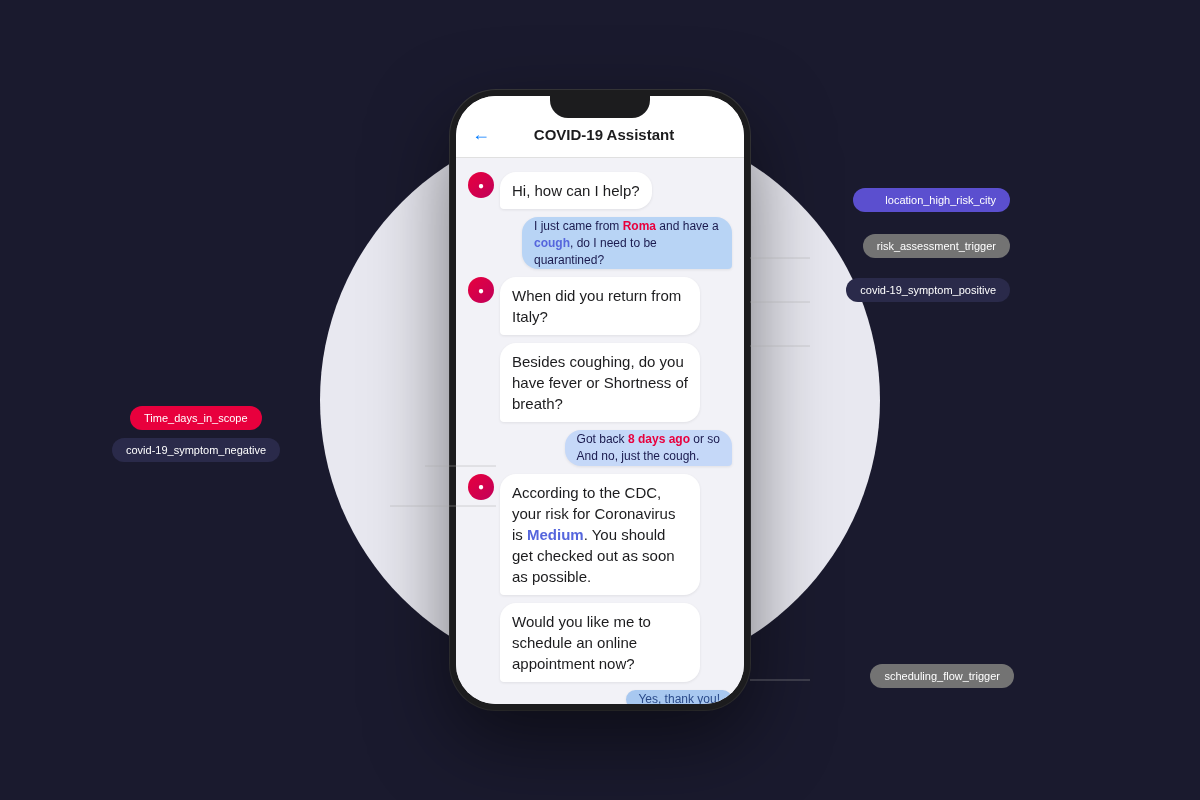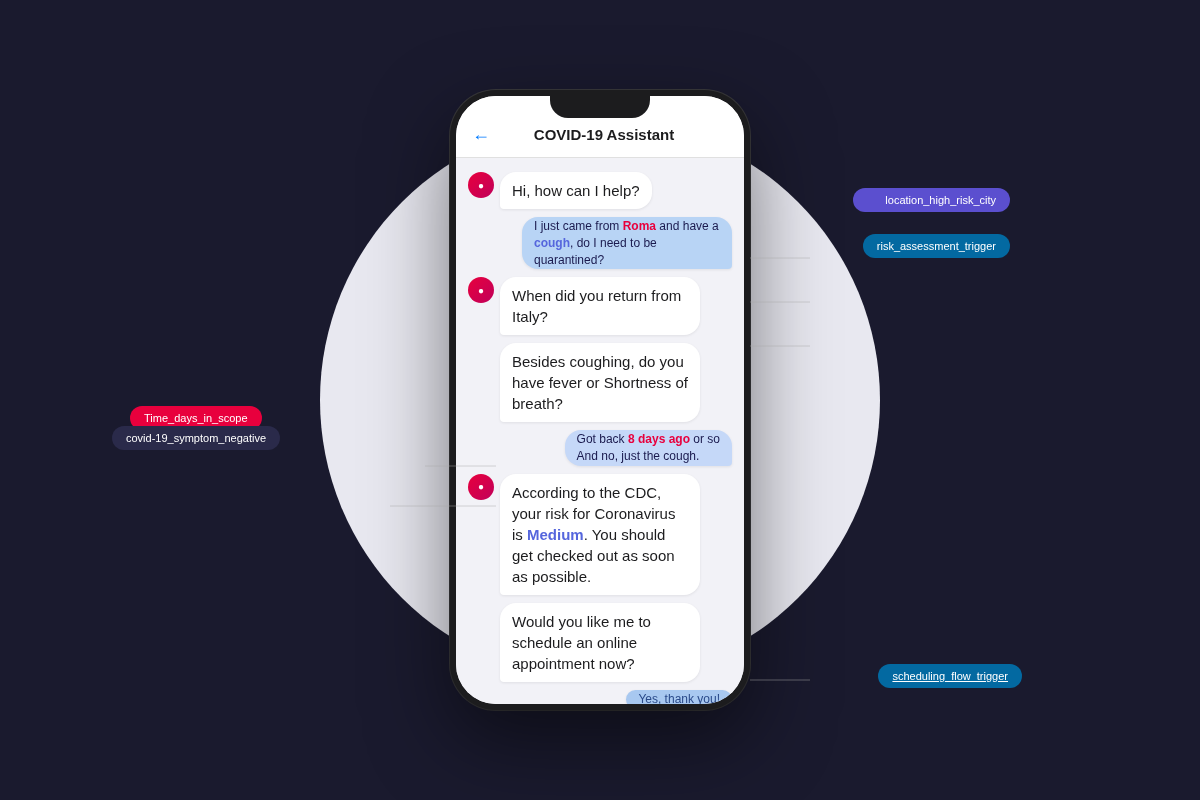--- a/index.html
+++ b/index.html
@@ -198,21 +198,21 @@
       white-space: nowrap;
       z-index: 5;
       cursor: default;
     }
 
     .label-tag.purple {
       background: #5b4fcf;
     }
 
     .label-tag.dark-gray {
-      background: #0369a1;
+      background: #737373;
     }
 
     .label-tag.dark-navy {
       background: #2a2a4a;
     }
 
     .label-tag.pink-red {
       background: #e8003d;
     }
 
@@ -232,28 +232,27 @@
       top: 268px;
       right: 140px;
     }
 
     .tag-time-days {
       top: 396px;
       left: 80px;
     }
 
     .tag-covid-symptom-neg {
-      top: 416px;
+      top: 428px;
       left: 62px;
     }
 
     .tag-scheduling {
       bottom: 102px;
-      right: 128px;
-      text-decoration: underline;
+      right: 136px;
     }
 
     
     .connectors-svg {
       position: absolute;
       top: 0;
       left: 0;
       width: 100%;
       height: 100%;
       z-index: 3;
@@ -324,19 +323,20 @@
         <div class="bot-bubble" style="margin-left: 32px;">Would you like me to schedule an online appointment now?</div>
 
         <div class="user-bubble thanks">Yes, thank you!</div>
 
       </div>
     </div>
   </div>
 
   <div class="label-tag purple tag-location">location_high_risk_city</div>
   <div class="label-tag dark-gray tag-risk-assessment">risk_assessment_trigger</div>
+  <div class="label-tag dark-navy tag-covid-symptom-pos">covid-19_symptom_positive</div>
 
   <div class="label-tag pink-red tag-time-days">Time_days_in_scope</div>
   <div class="label-tag dark-navy tag-covid-symptom-neg">covid-19_symptom_negative</div>
 
   <div class="label-tag dark-gray tag-scheduling">scheduling_flow_trigger</div>
 
 </div>
 
 </body></html>

